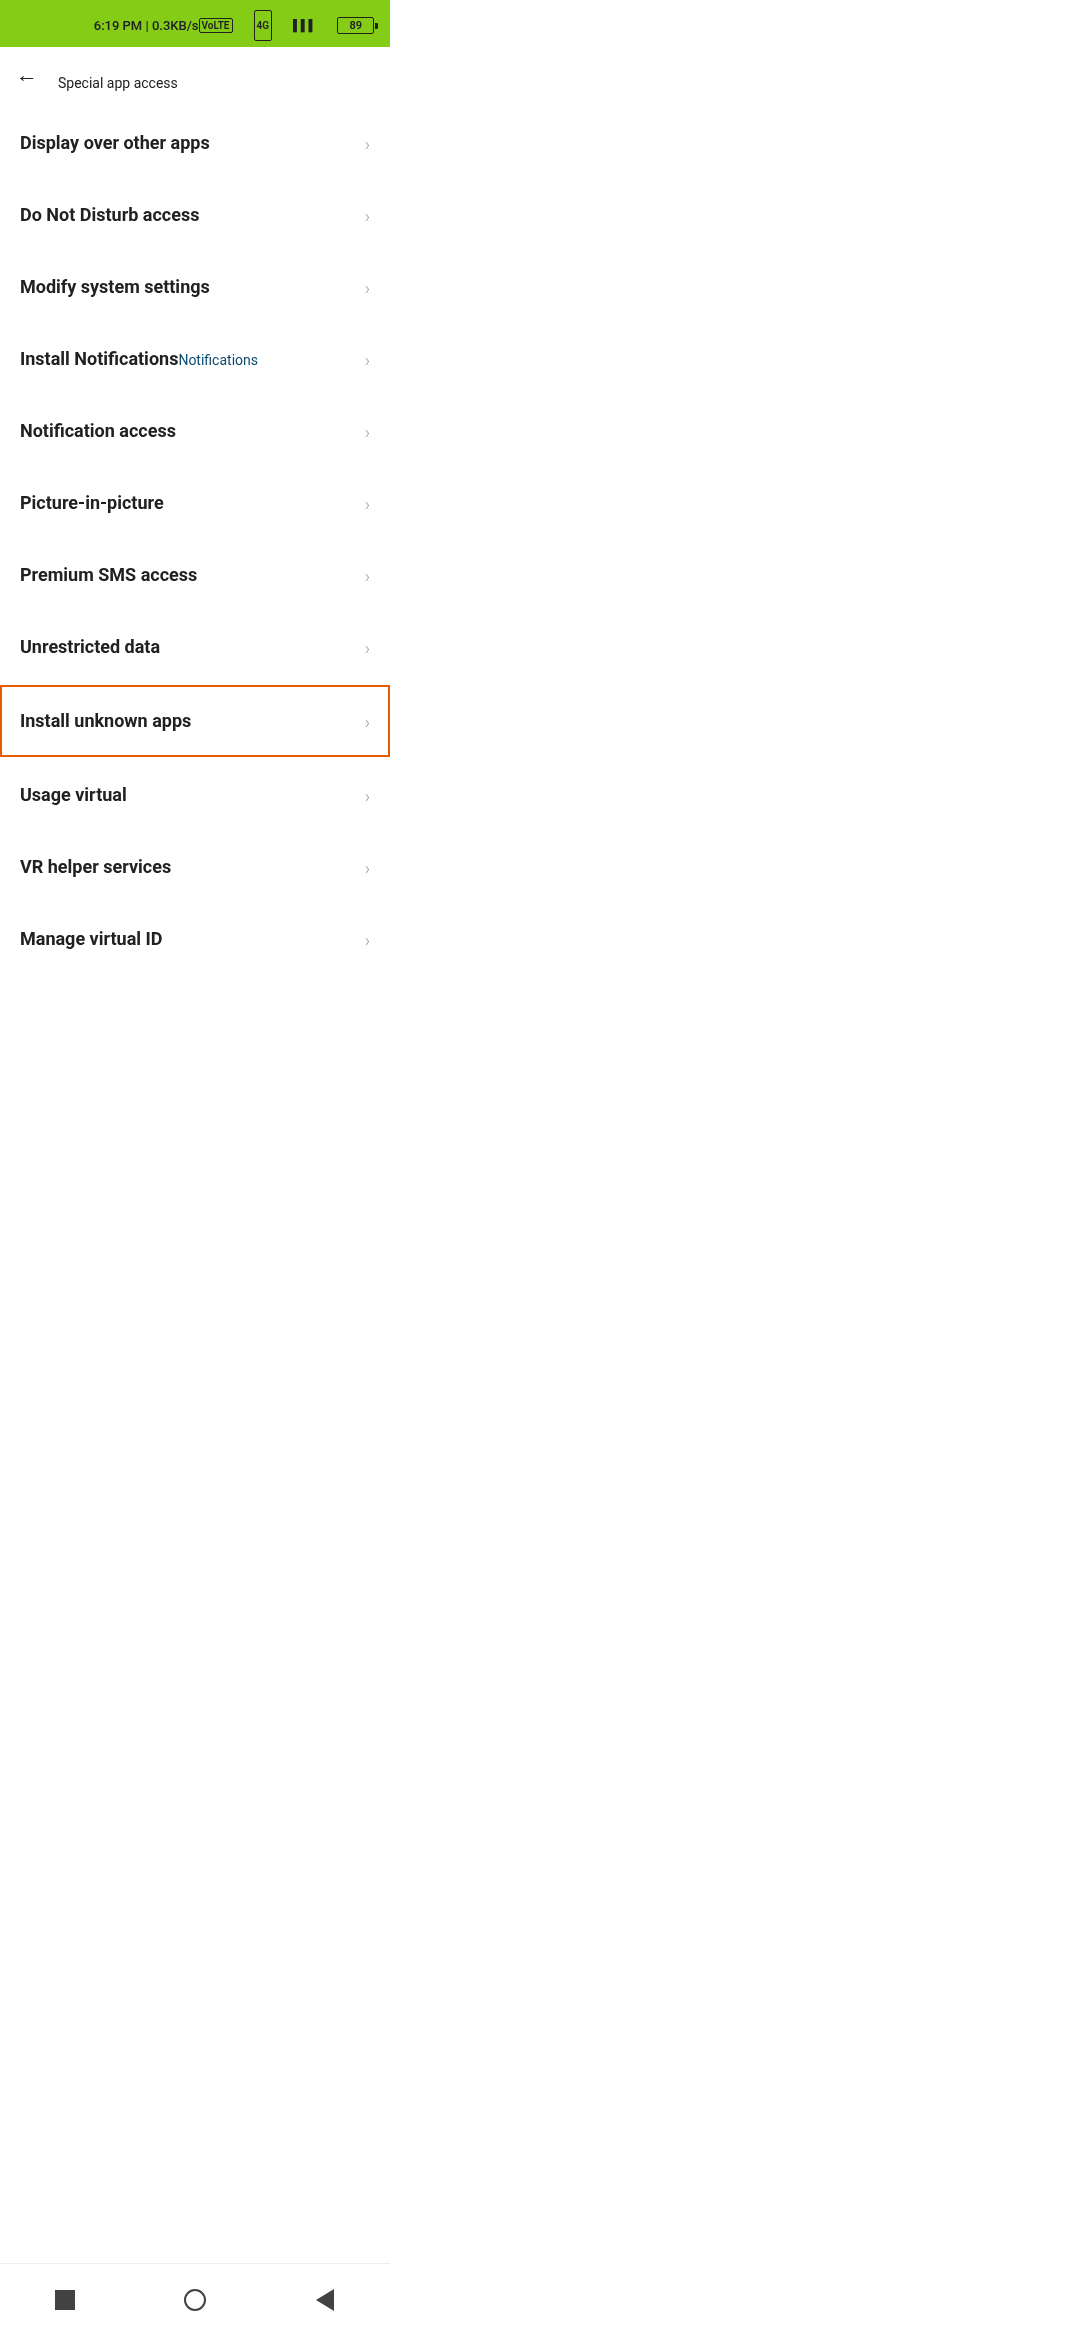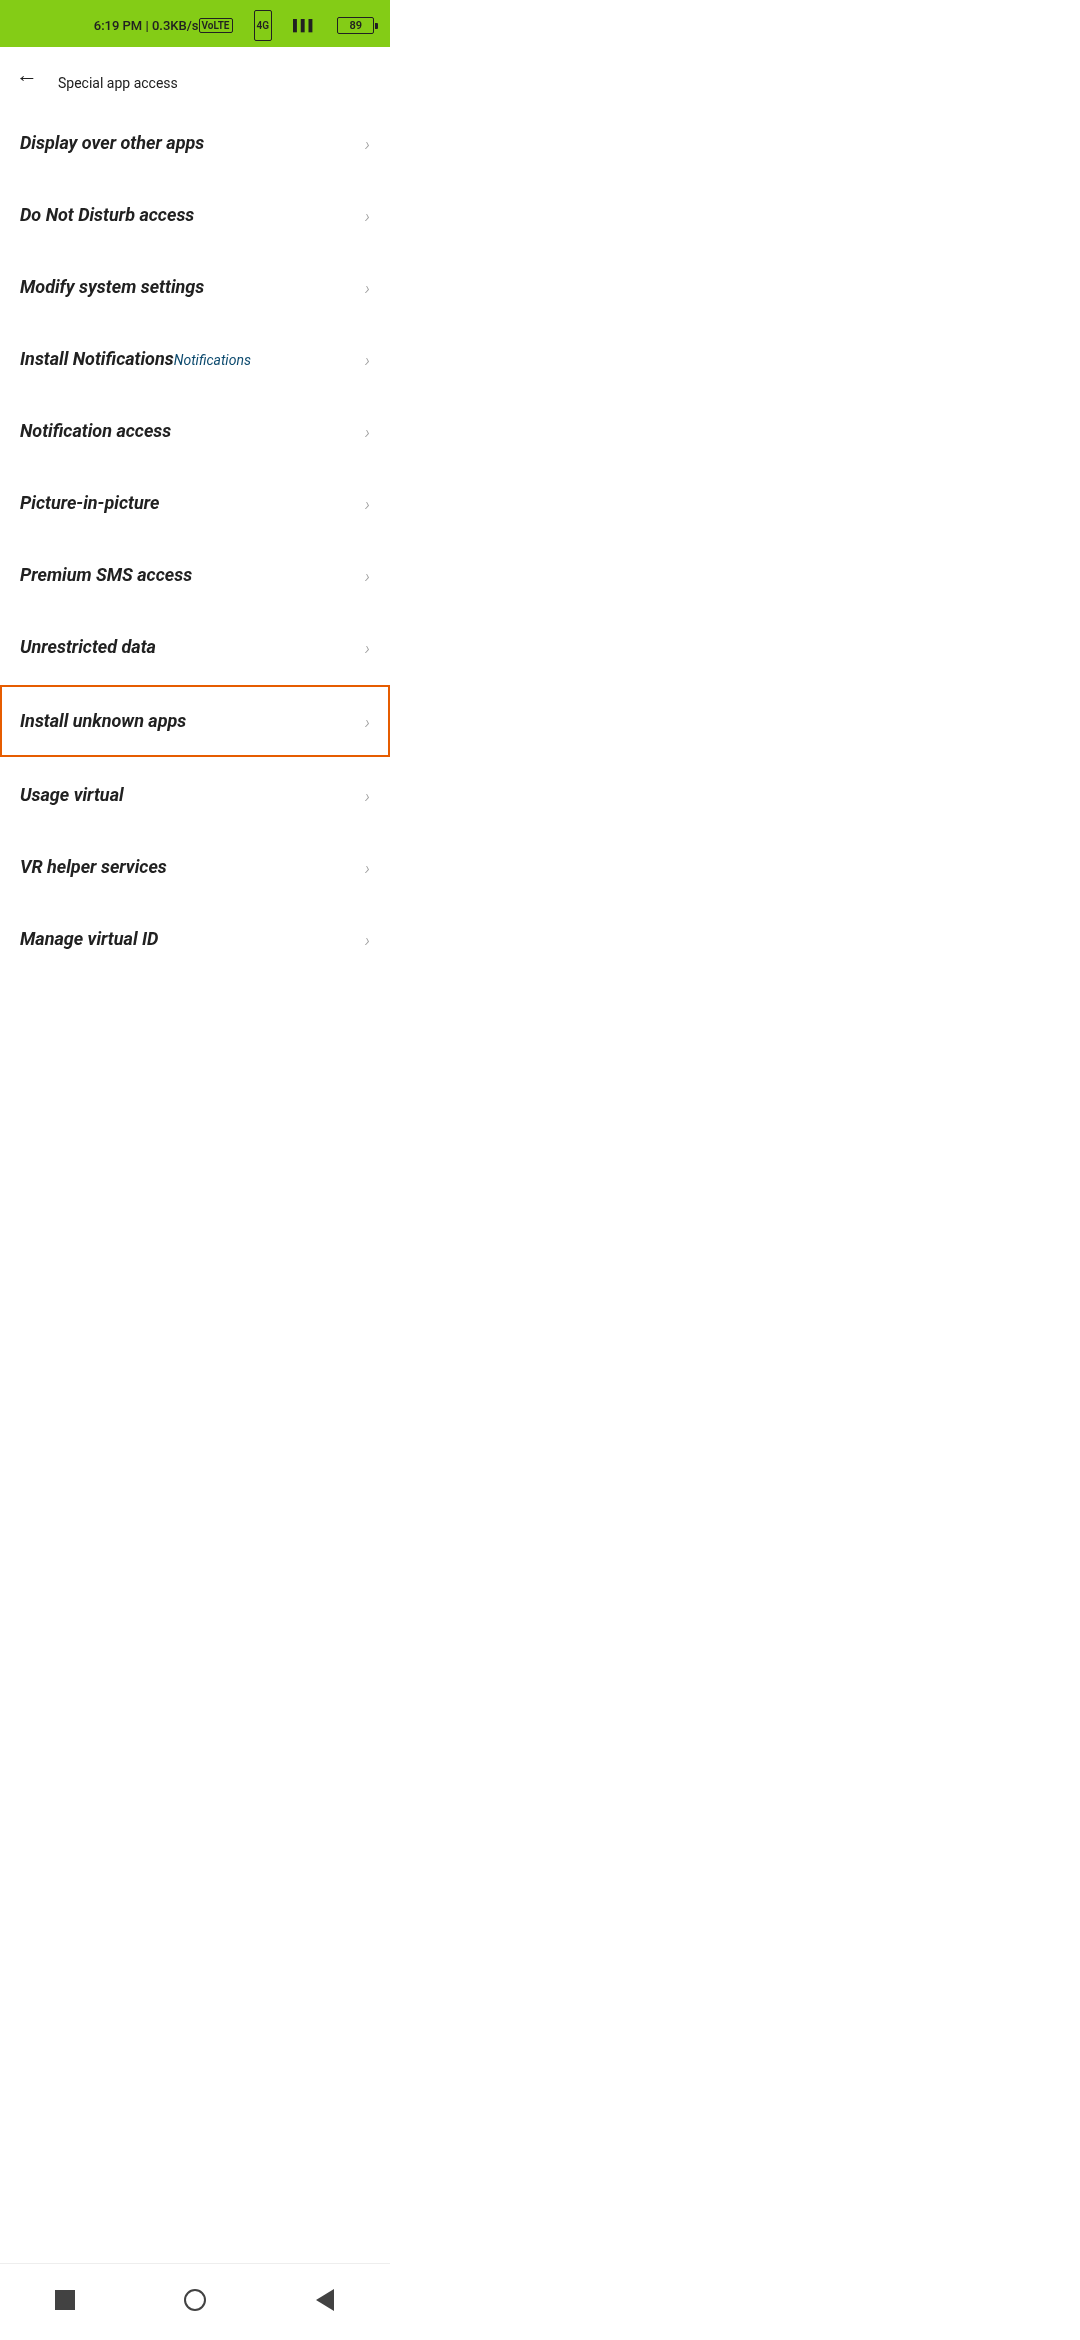--- a/index.html
+++ b/index.html
@@ -93,21 +93,20 @@
 
     .menu-item {
       display: flex;
       align-items: center;
       justify-content: space-between;
       padding: 20px 20px 20px 20px;
       border-bottom: none;
       cursor: pointer;
       min-height: 72px;
       position: relative;
-      font-style: italic;
     }
 
     .menu-item-content {
       flex: 1;
     }
 
     .menu-item-title {
       font-size: 18px;
       font-weight: 700;
       color: #212121;

